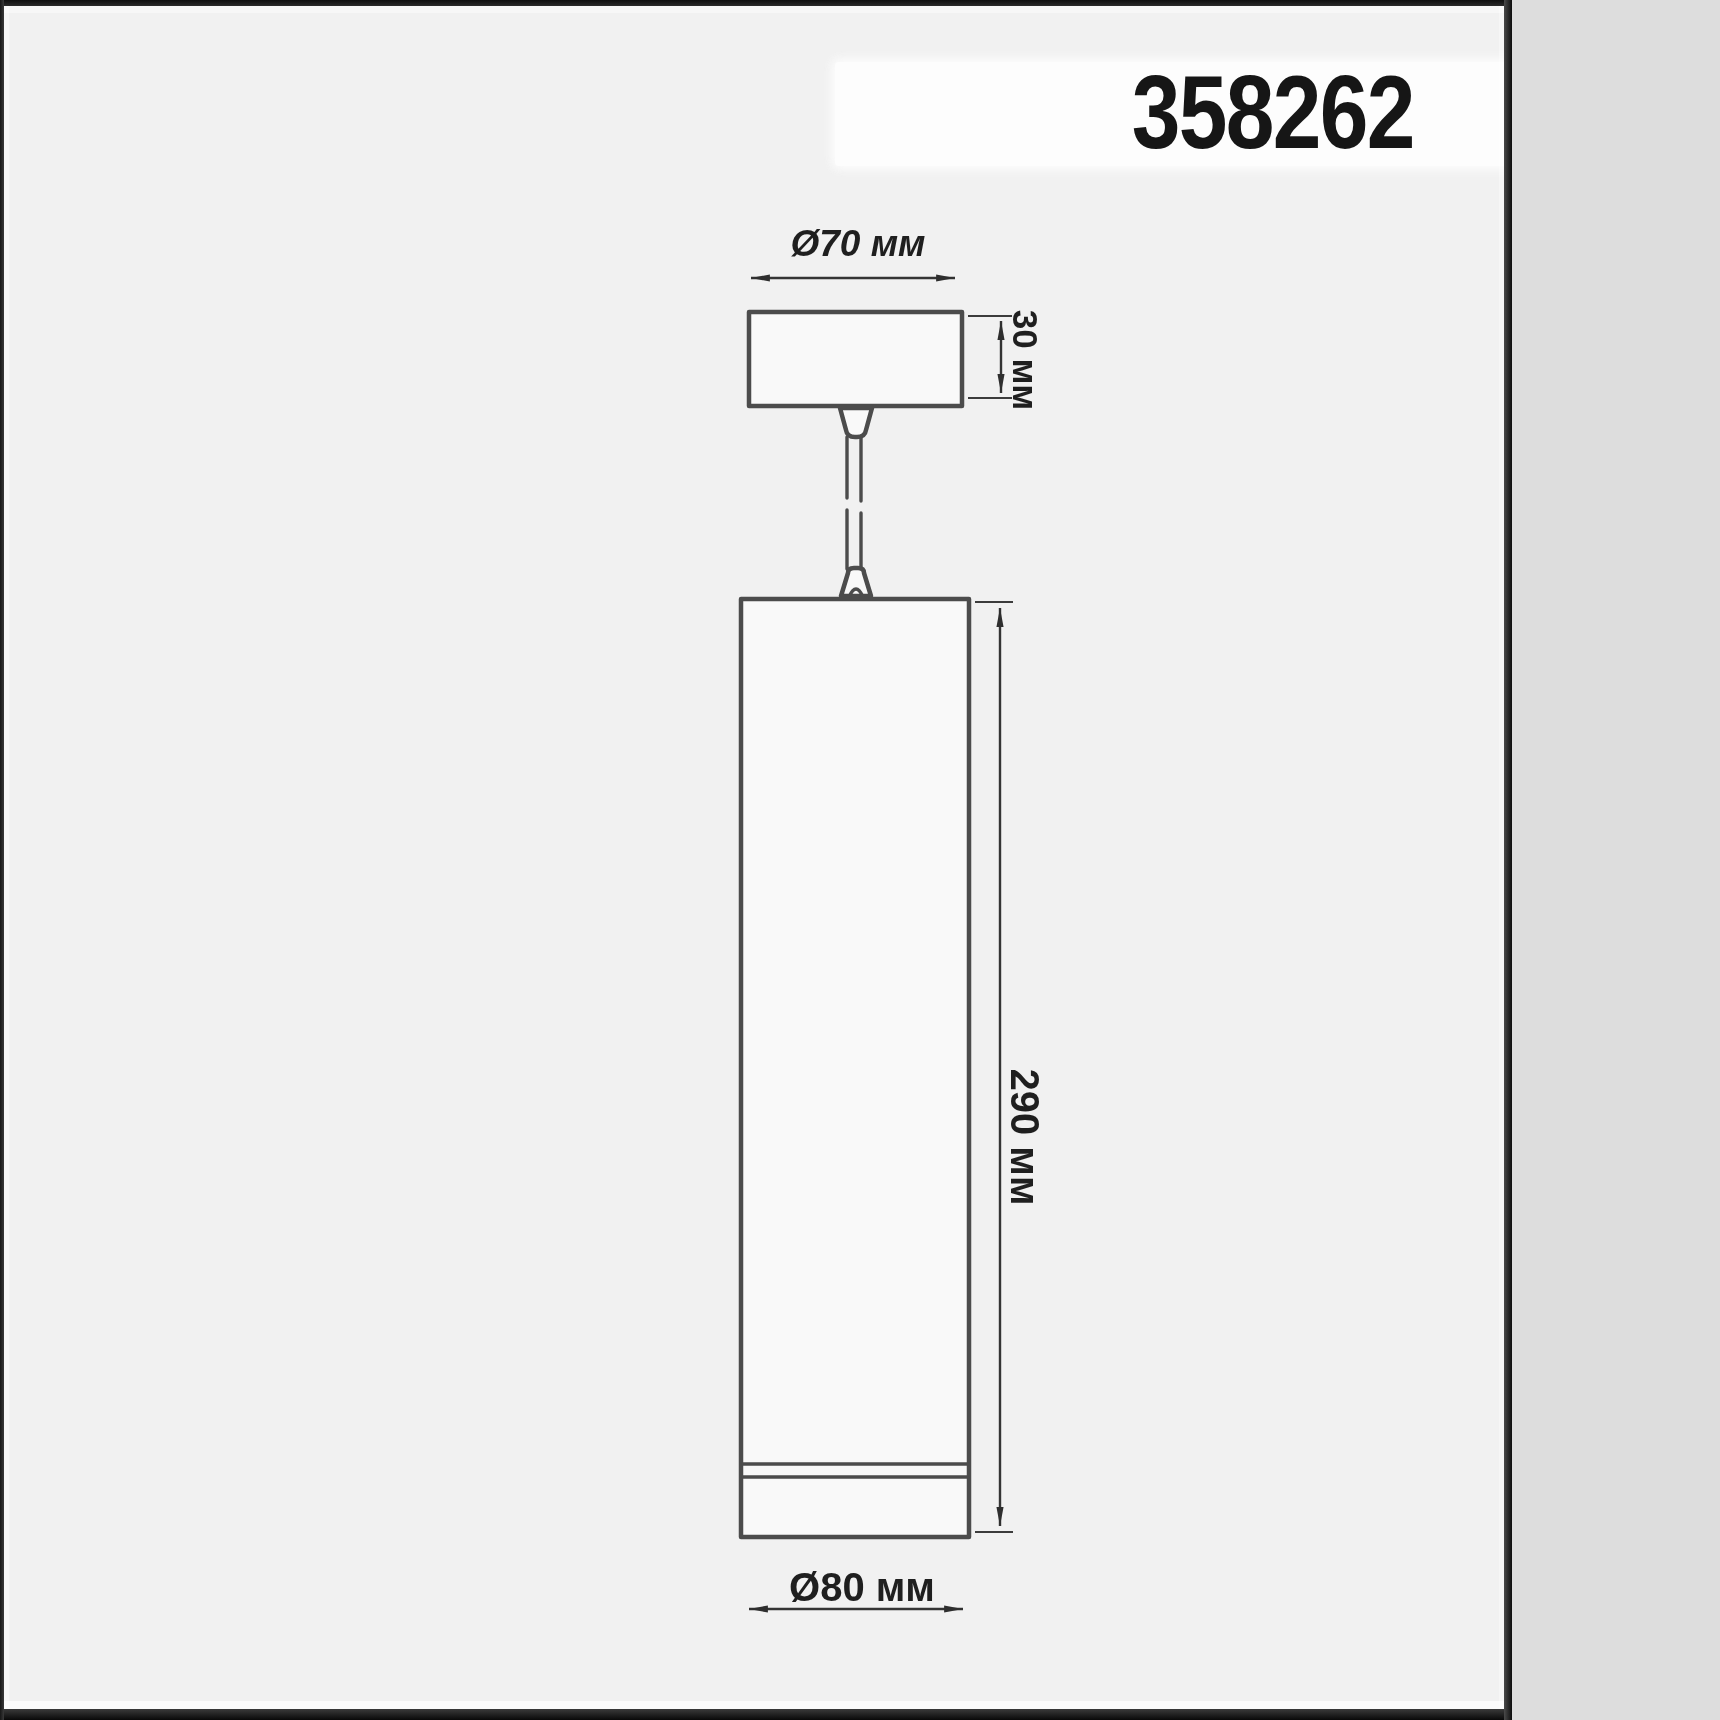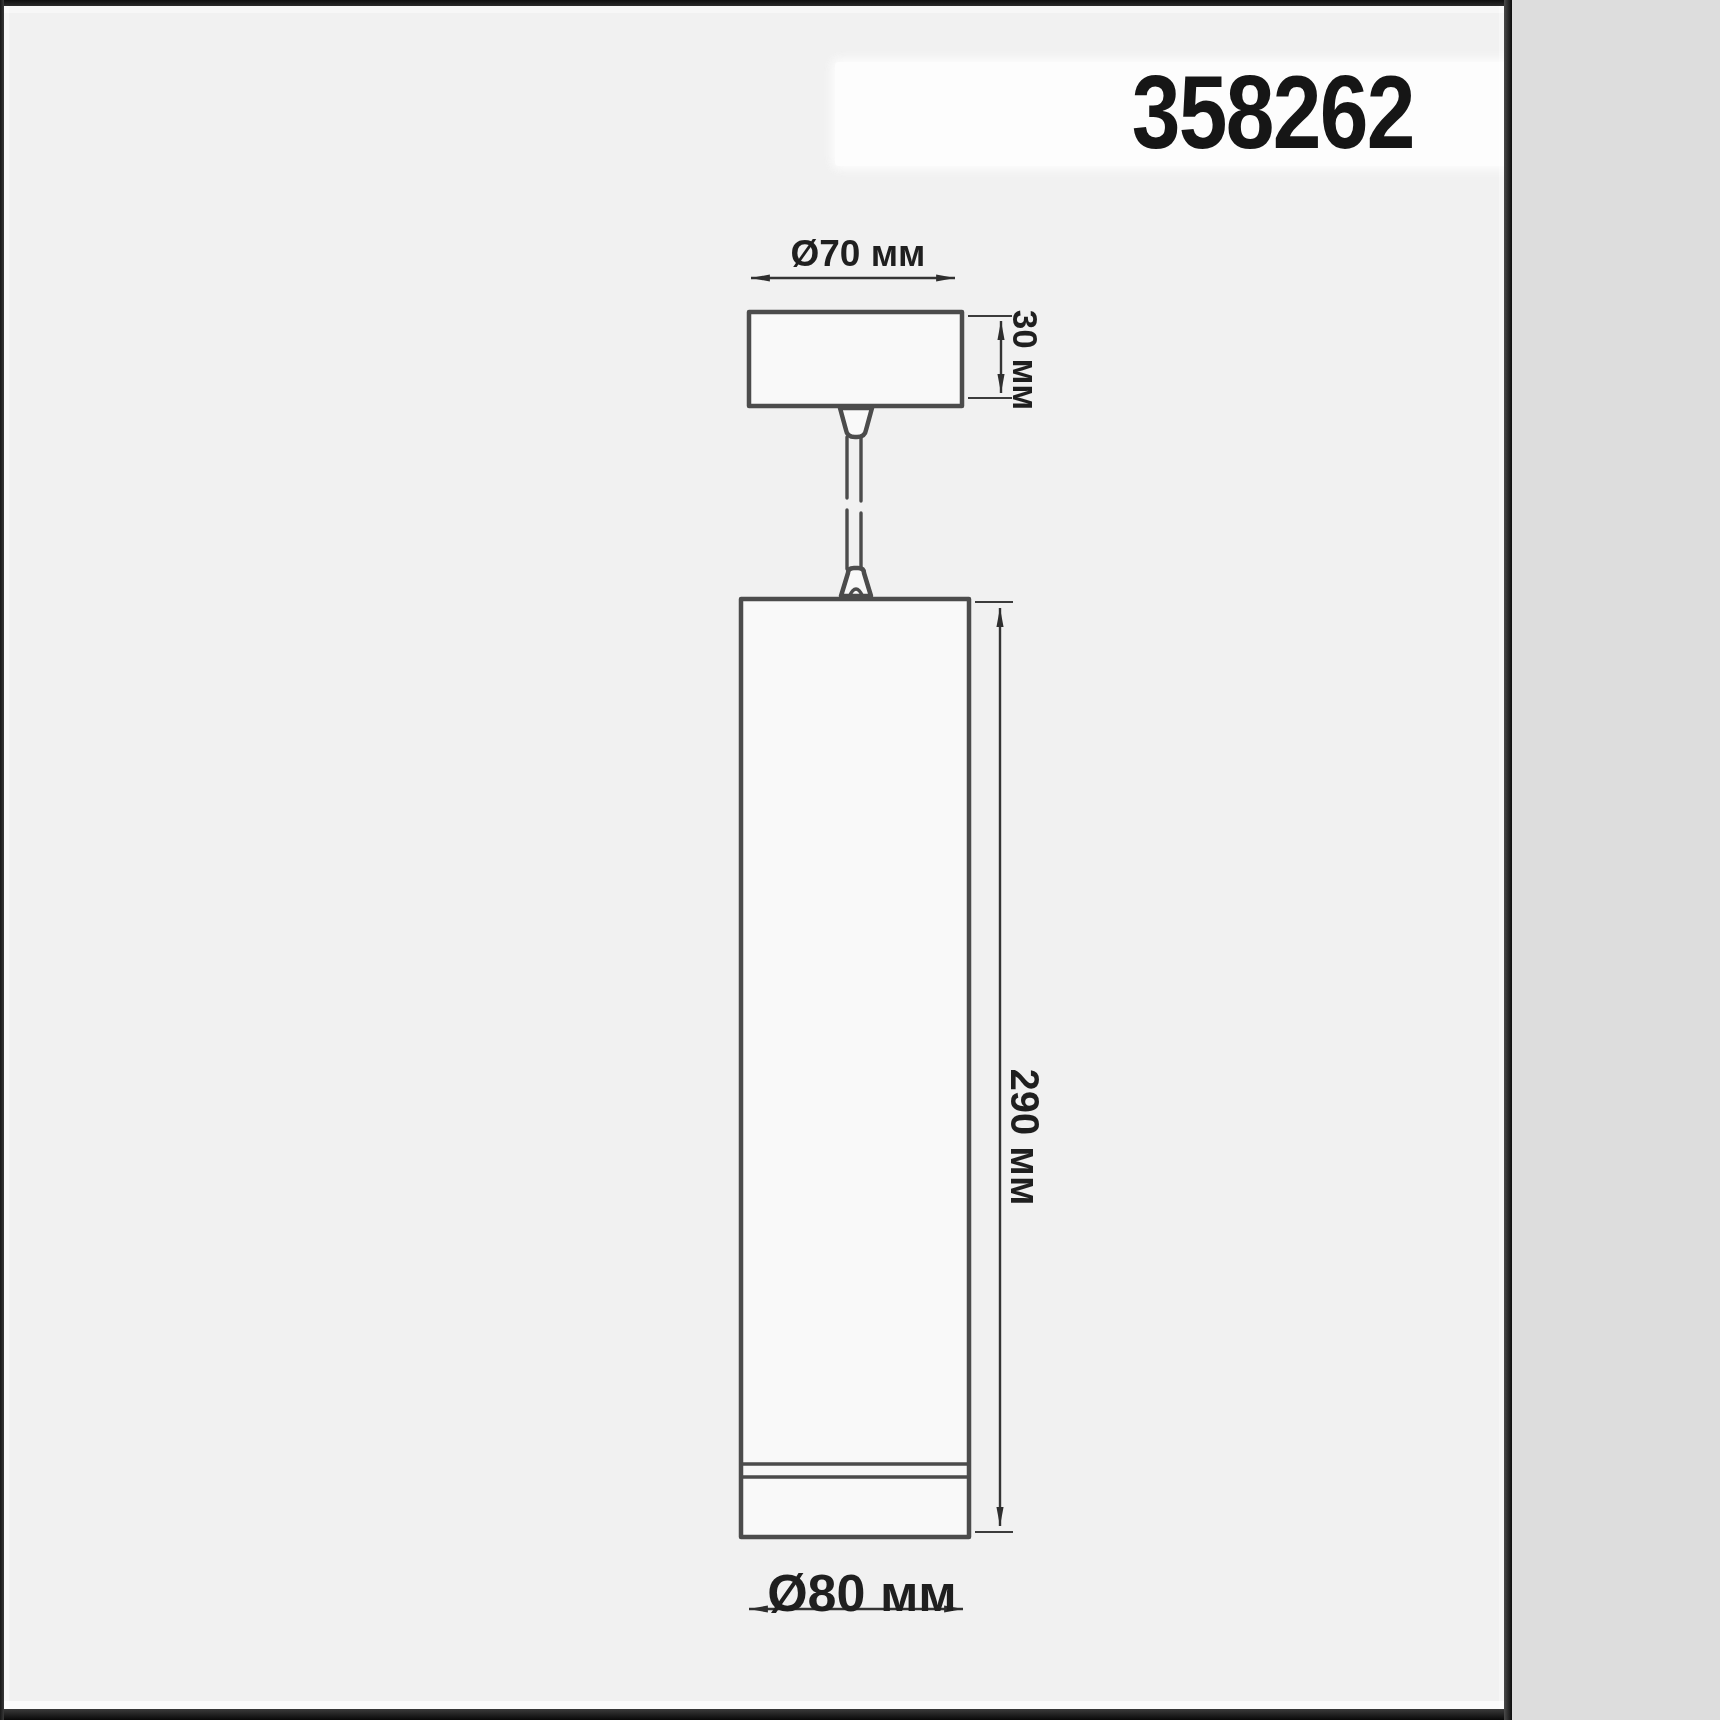--- a/index.html
+++ b/index.html
@@ -58,27 +58,27 @@
   .ext { fill: none; stroke: #3c3c3c; stroke-width: 2; }
 
   .dim-label {
     position: absolute;
     z-index: 4;
     font-weight: 700;
     color: #1f1f1f;
     white-space: nowrap;
     line-height: 1;
   }
-  .lbl-canopy-width  { left: 858px; top: 235px; font-size: 37px;
-                       transform: translateX(-50%); }
+  .lbl-canopy-width  { left: 858px; top: 225px; font-size: 37px;
+                       transform: translateX(-50%); font-style: italic; }
   .lbl-canopy-height { left: 1025px; top: 360px; font-size: 35px;
                        transform: translate(-50%,-50%) rotate(90deg); }
   .lbl-body-height   { left: 1025px; top: 1137px; font-size: 40px;
                        transform: translate(-50%,-50%) rotate(90deg); }
-  .lbl-body-diameter { left: 862px; top: 1567px; font-size: 52px;
+  .lbl-body-diameter { left: 862px; top: 1567px; font-size: 40px;
                        transform: translateX(-50%); }
 </style>
 </head>
 <body>
 
 <div class="stage">
 
   <div class="label-backdrop"></div>
 
   <div class="product-code">358262</div>

